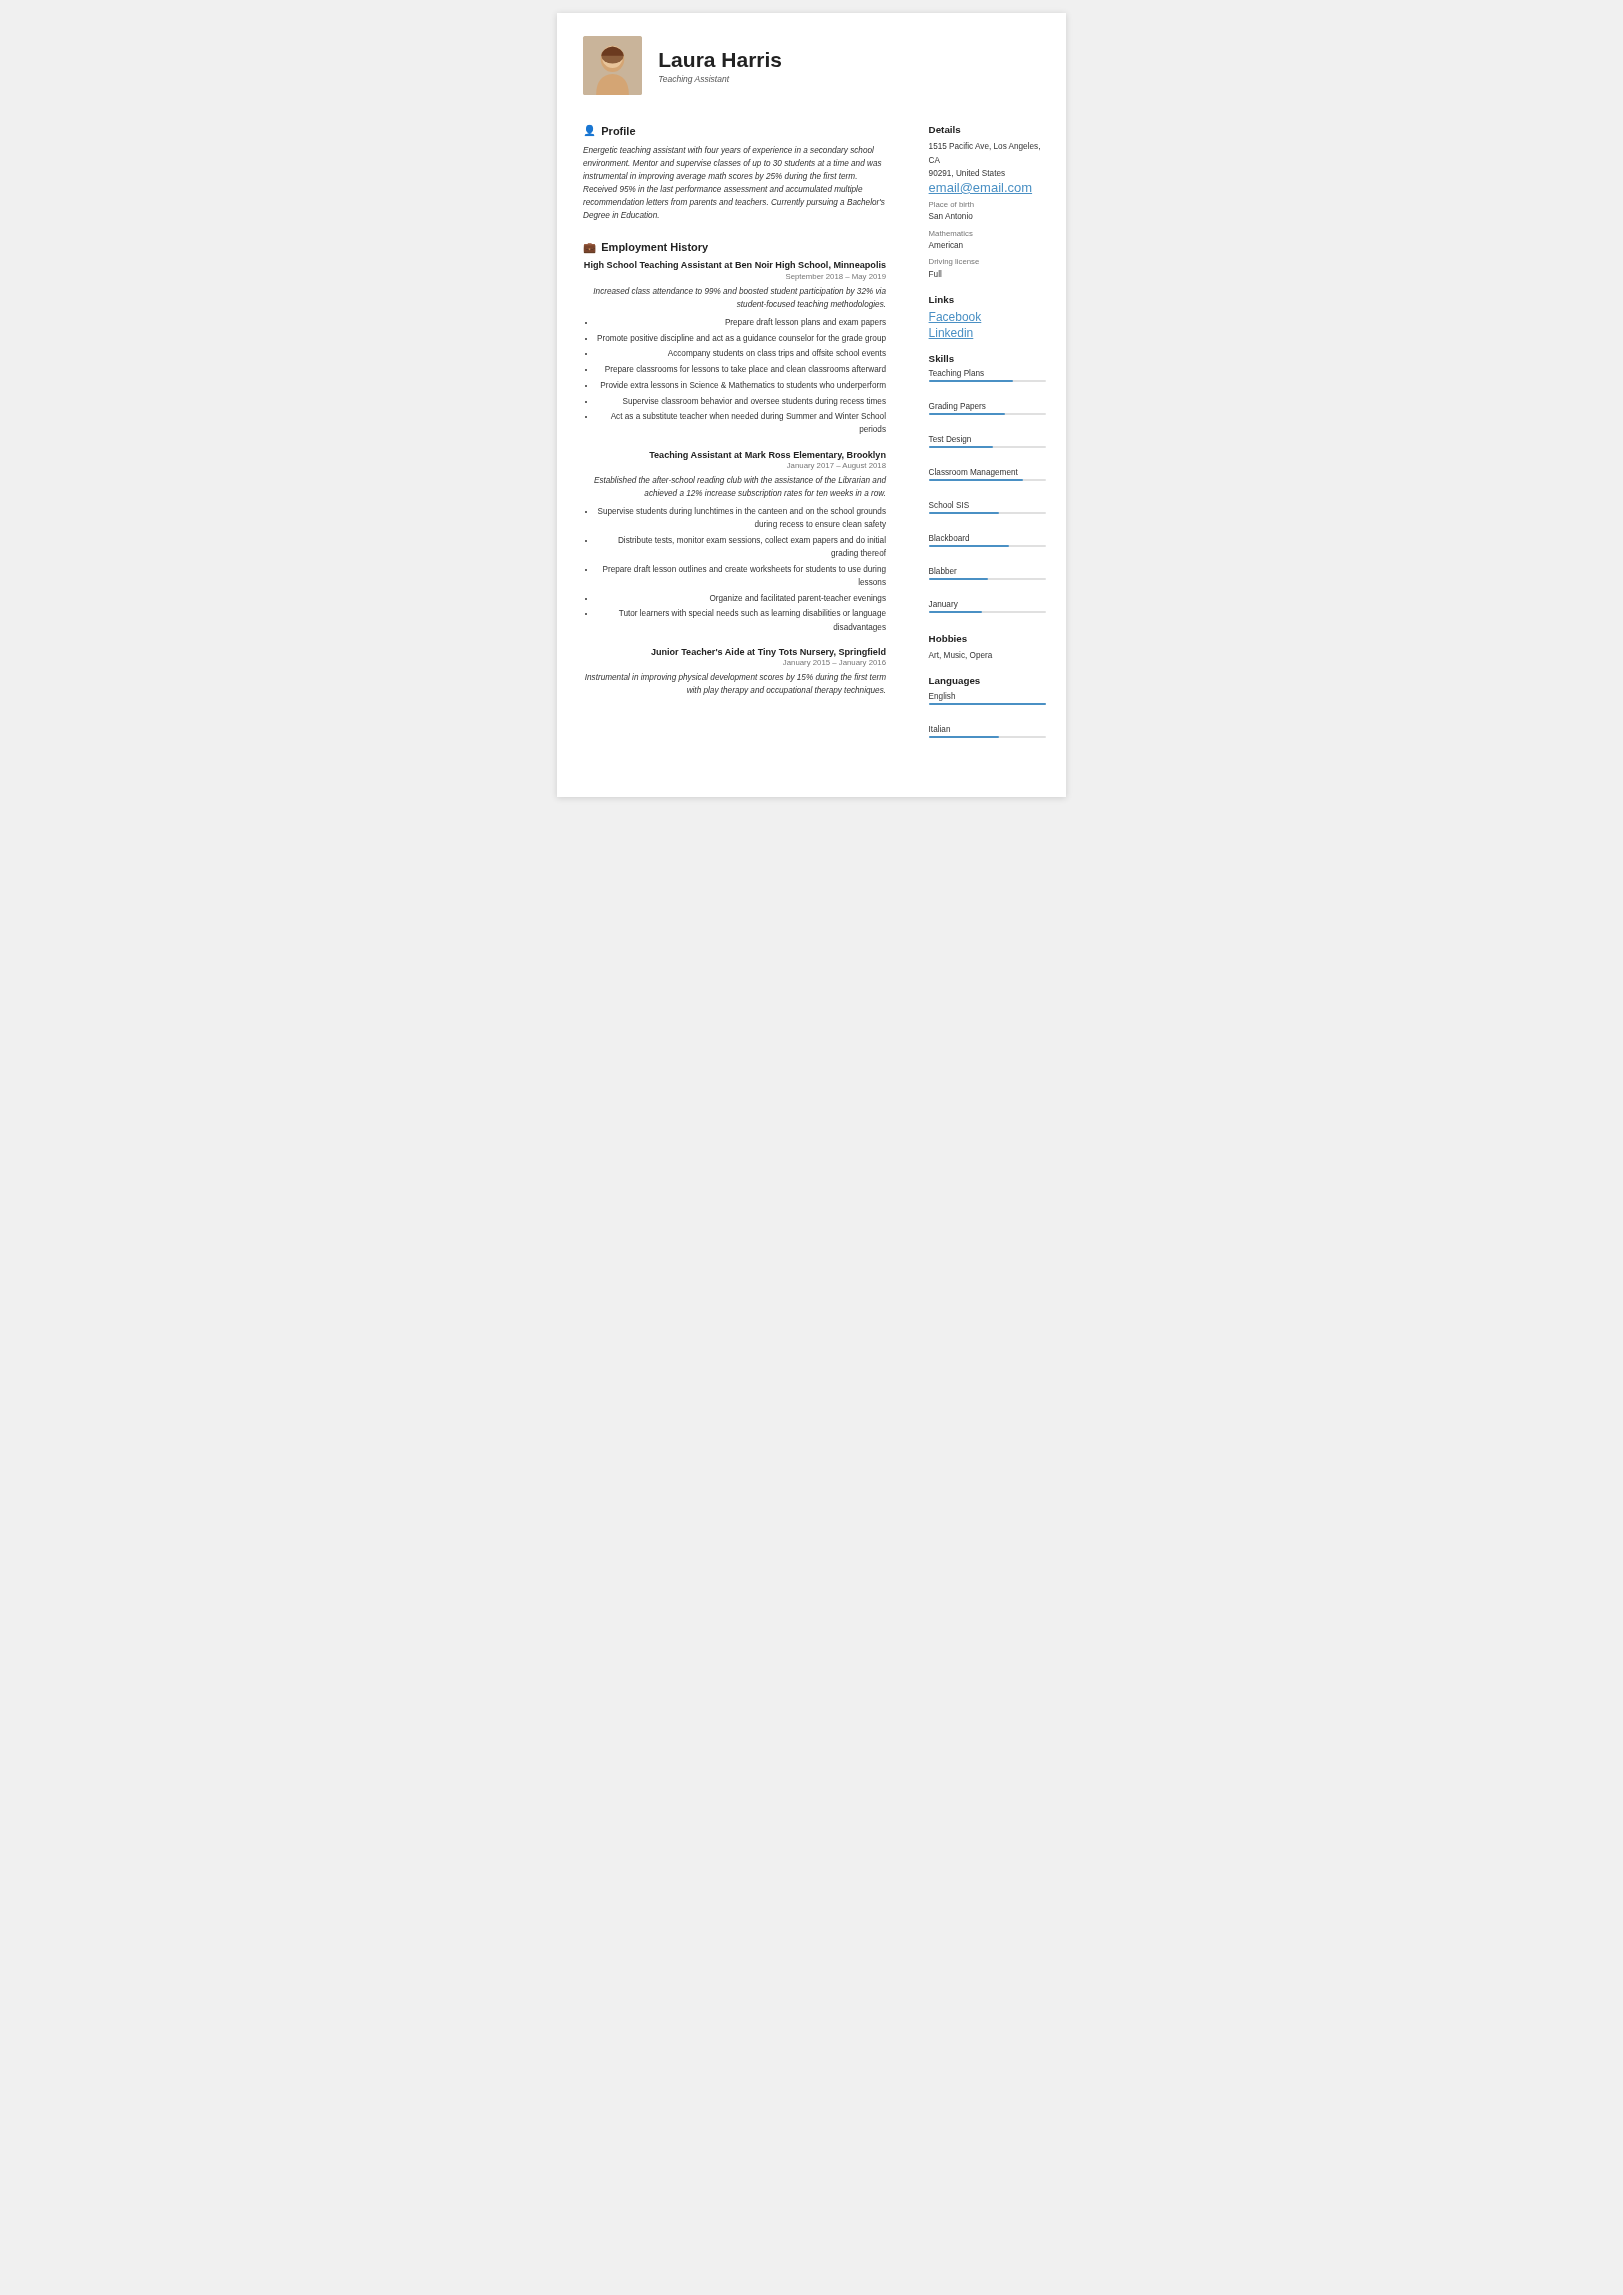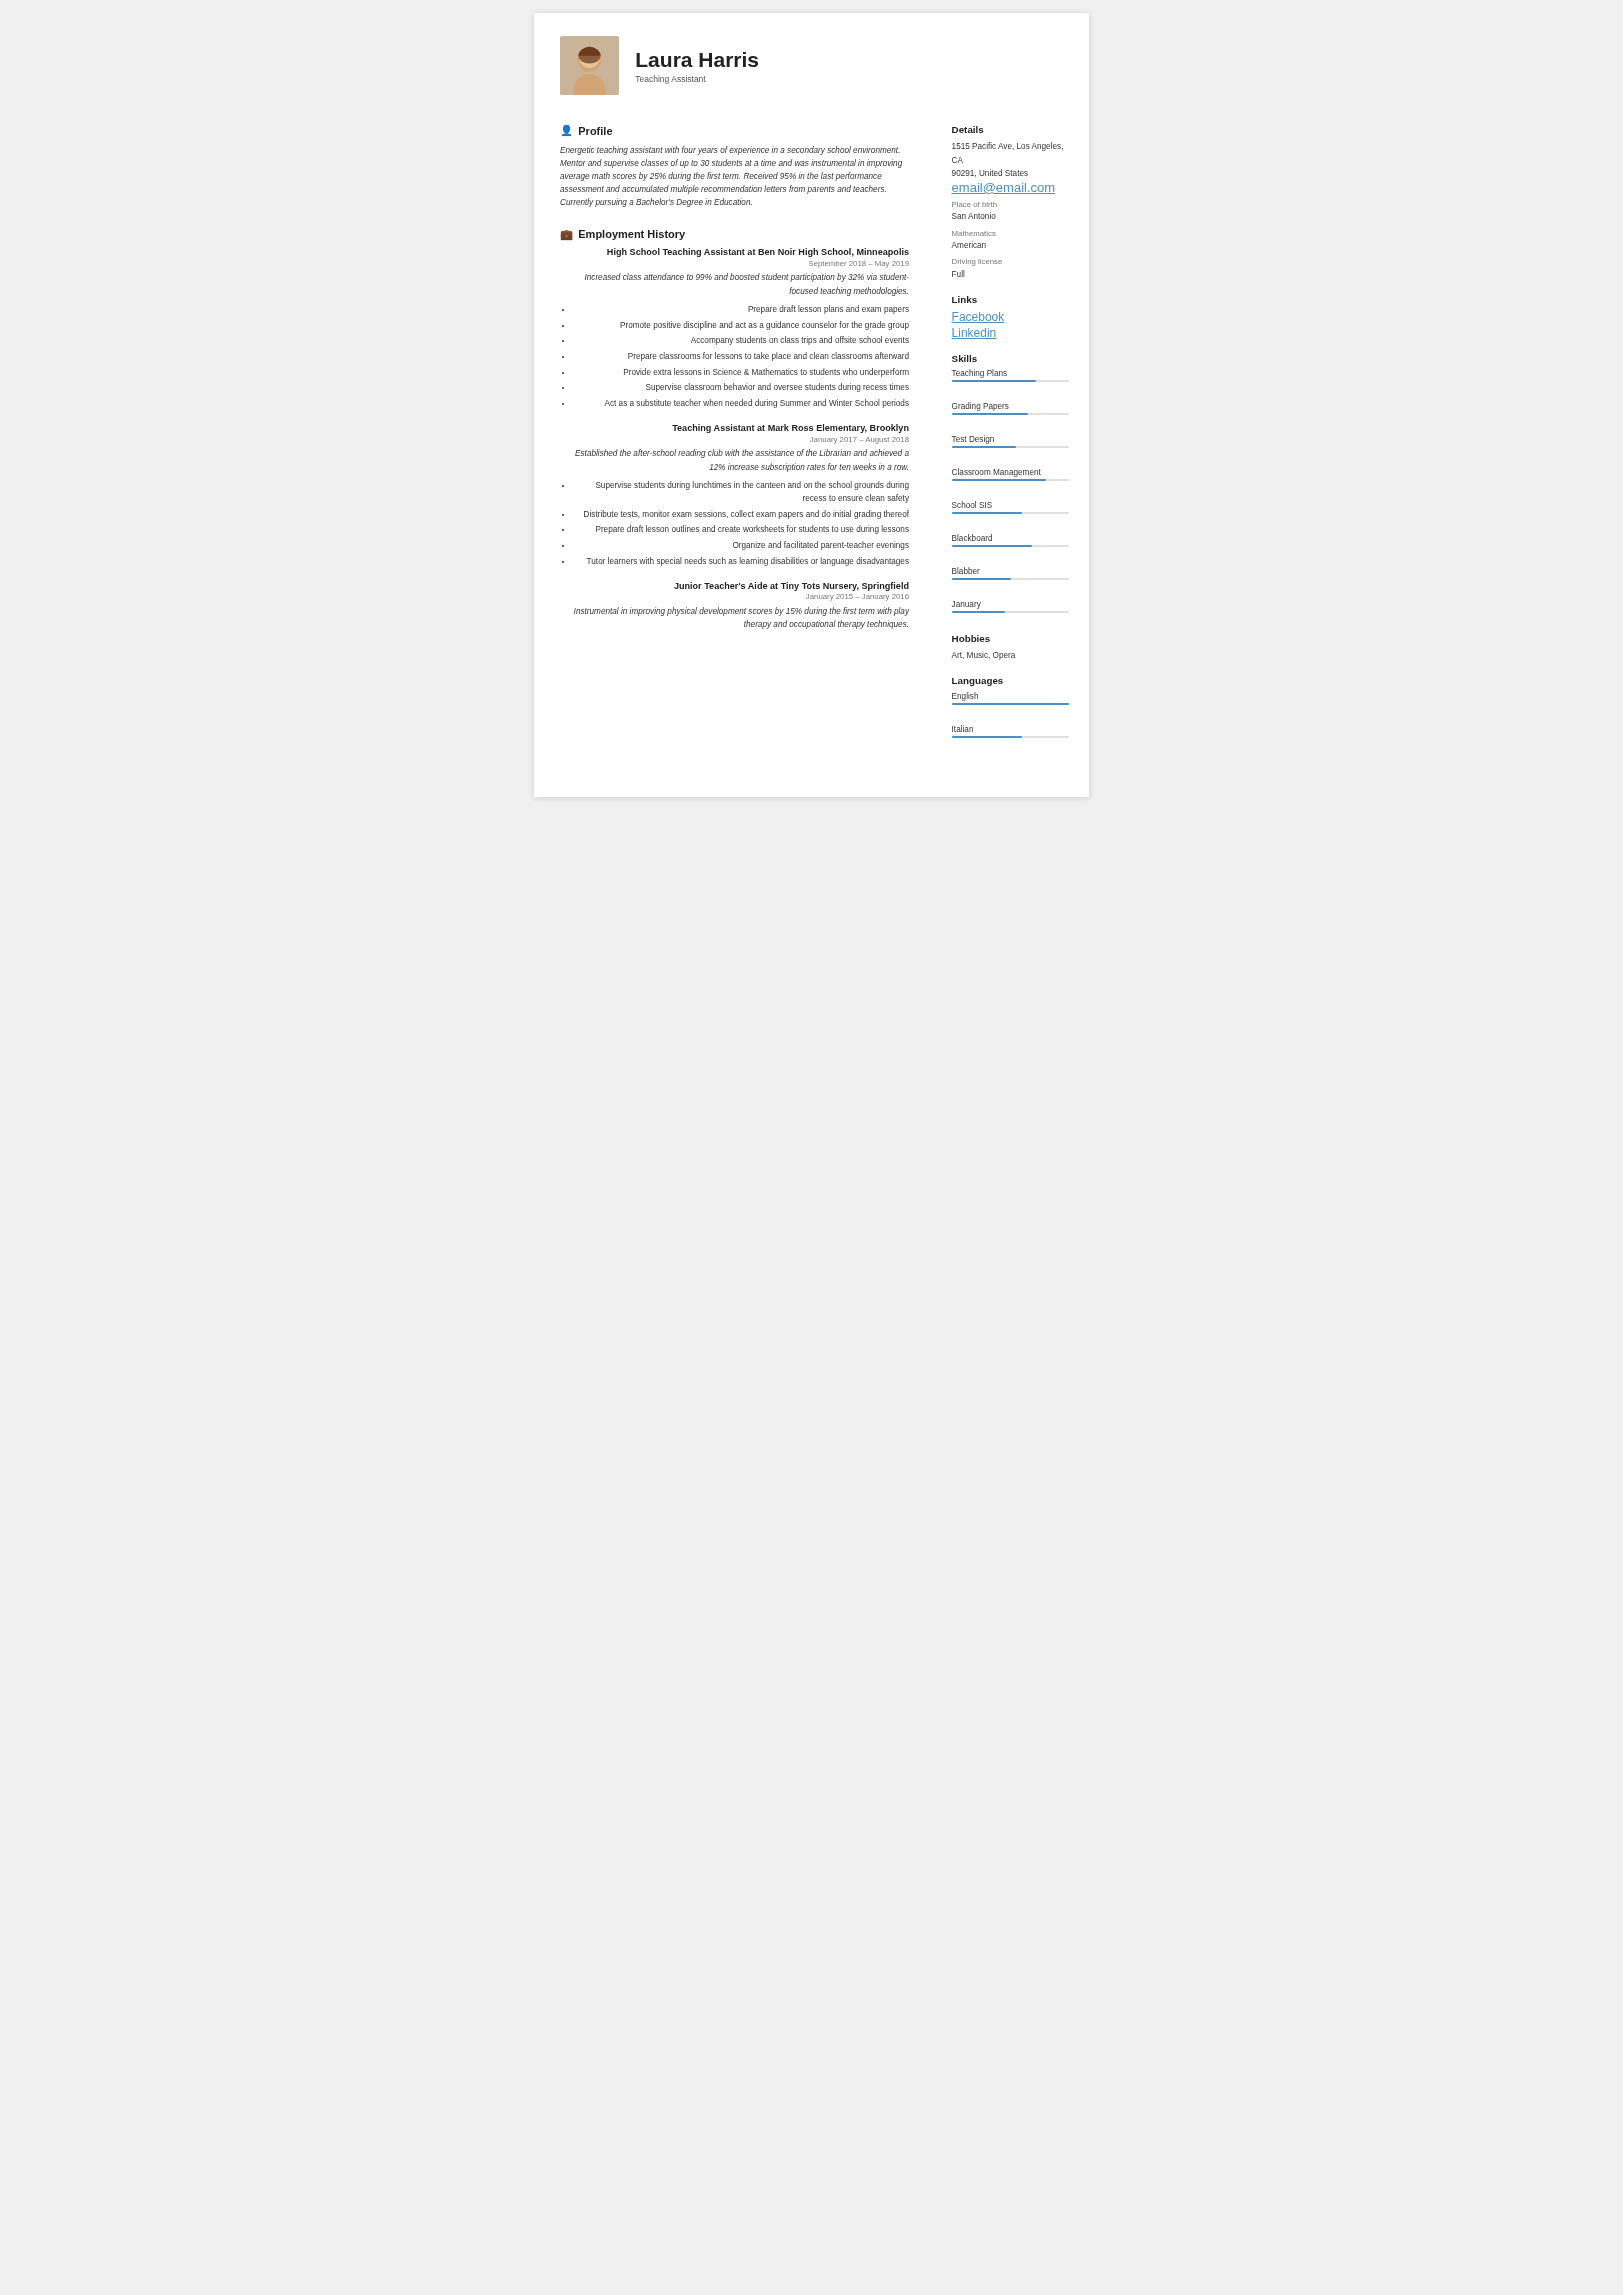--- a/index.html
+++ b/index.html
@@ -7,21 +7,21 @@
       font-family: 'Arial', sans-serif;
       background: #f0f0f0;
       display: flex;
       justify-content: center;
       align-items: flex-start;
       min-height: 100vh;
       padding: 13px;
     }
     .resume-container {
       background: #fff;
-      width: 555px;
+      width: 509px;
       min-height: 784px;
       display: flex;
       flex-direction: column;
       box-shadow: 0 1.3px 6.5px rgba(0,0,0,0.15);
     }
     .header-section {
       display: flex;
       align-items: center;
       padding: 23px 26px 16.3px 26px;
       border-bottom: none;
@@ -46,20 +46,21 @@
     .header-name {
       font-size: 21px;
       font-weight: bold;
       color: #222;
       line-height: 1.2;
     }
     .header-title {
       font-size: 8.5px;
       color: #555;
       margin-top: 2.6px;
+      font-style: italic;
     }
     .main-content {
       display: flex;
       flex: 1;
       padding: 6.5px 0 19.6px 0;
     }
     .left-column {
       flex: 1;
       padding: 6.5px 23px 0 26px;
       border-right: none;

